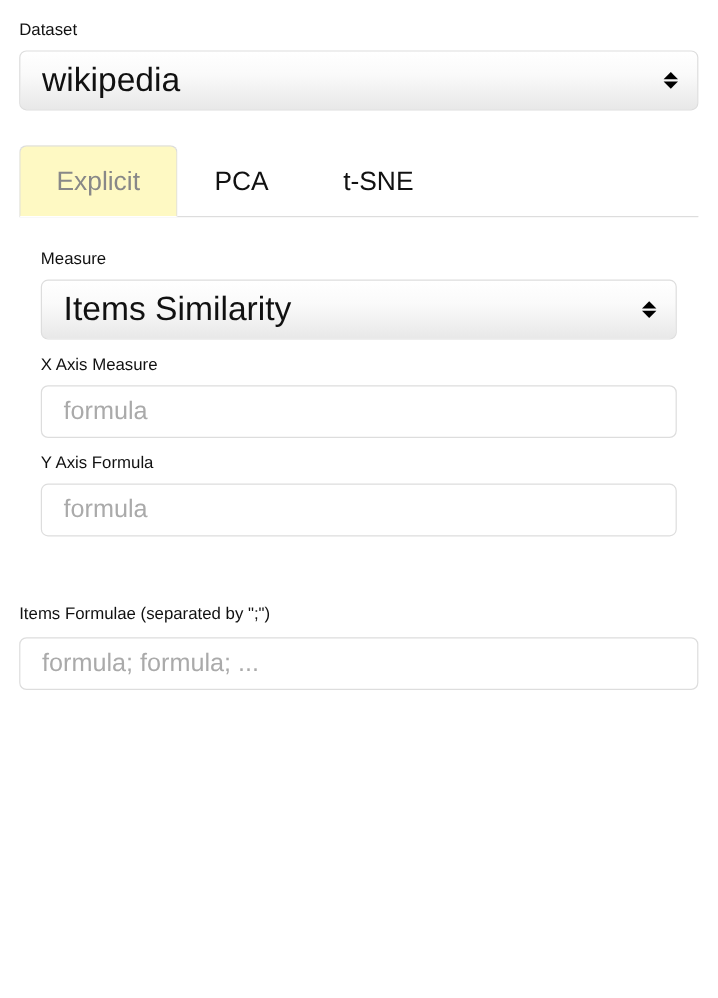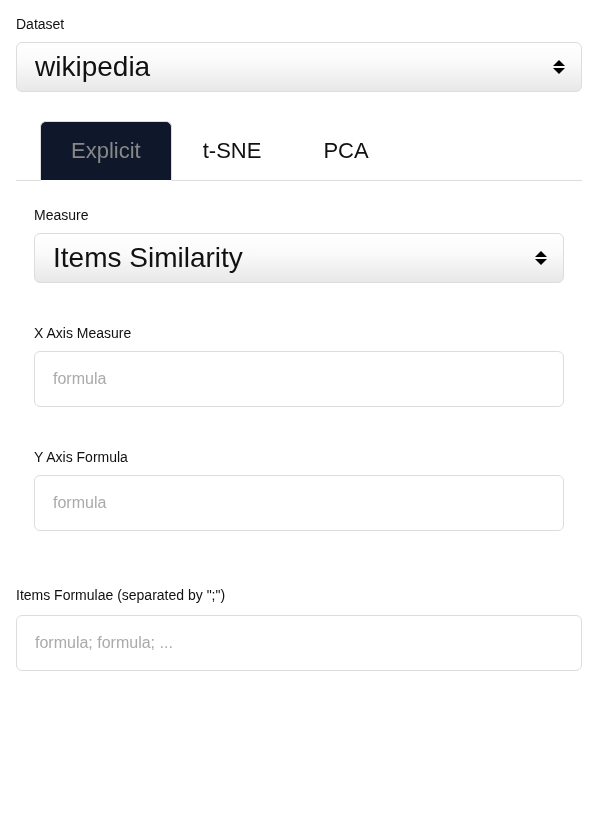--- a/index.html
+++ b/index.html
@@ -68,37 +68,36 @@
     color: #111;
     position: relative;
     top: 1px;
     background: transparent;
   }
   .tab.active {
     border: 1px solid #ddd;
     border-bottom: 1px solid #fff;
     border-radius: 6px 6px 0 0;
     color: #888;
-    background: #0f172a;
-    margin-left: 24px;
+    background: #fef9c3;
   }
 
   .section {
     padding: 26px 18px 0 18px;
   }
-  .group { margin-bottom: 42px; }
+  .group { margin-bottom: 12px; }
   .group .label { font-size: 14px; margin-bottom: 10px; }
 
   .input {
     width: 100%;
-    height: 56px;
+    height: 44px;
     border: 1px solid #ddd;
     border-radius: 6px;
     padding: 12px 18px;
-    font-size: 16px;
+    font-size: 21px;
     color: #111;
     background: #fff;
     outline: none;
     font-family: inherit;
   }
   .input::placeholder { color: #aaa; }
 
   .bottom-group {
     margin-top: 56px;
     padding: 0;
@@ -114,22 +113,22 @@
     <span class="value">wikipedia</span>
     <span class="arrows">
       <span class="arrow-up"></span>
       <span class="arrow-down"></span>
     </span>
   </div>
 </div>
 
 <div class="tabs">
   <div class="tab active">Explicit</div>
+  <div class="tab">PCA</div>
   <div class="tab">t-SNE</div>
-  <div class="tab">PCA</div>
 </div>
 
 <div class="section">
 
   <div class="group">
     <div class="label">Measure</div>
     <div class="select-wrap">
       <span class="value">Items Similarity</span>
       <span class="arrows">
         <span class="arrow-up"></span>

